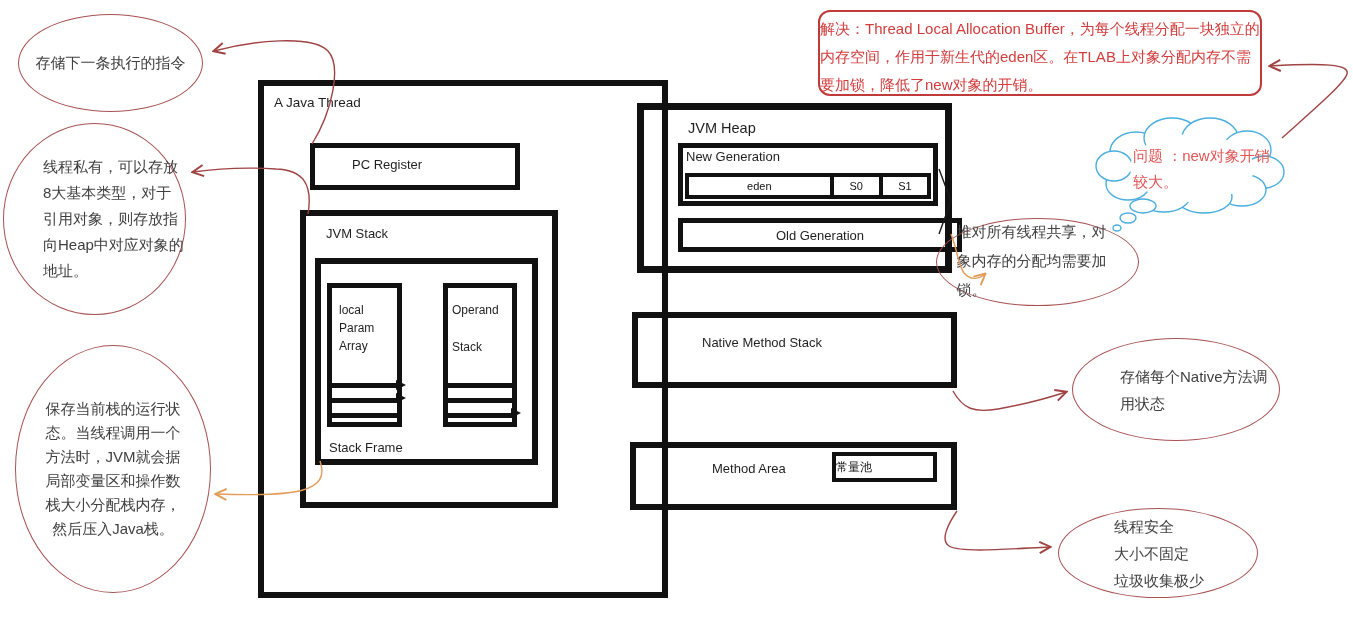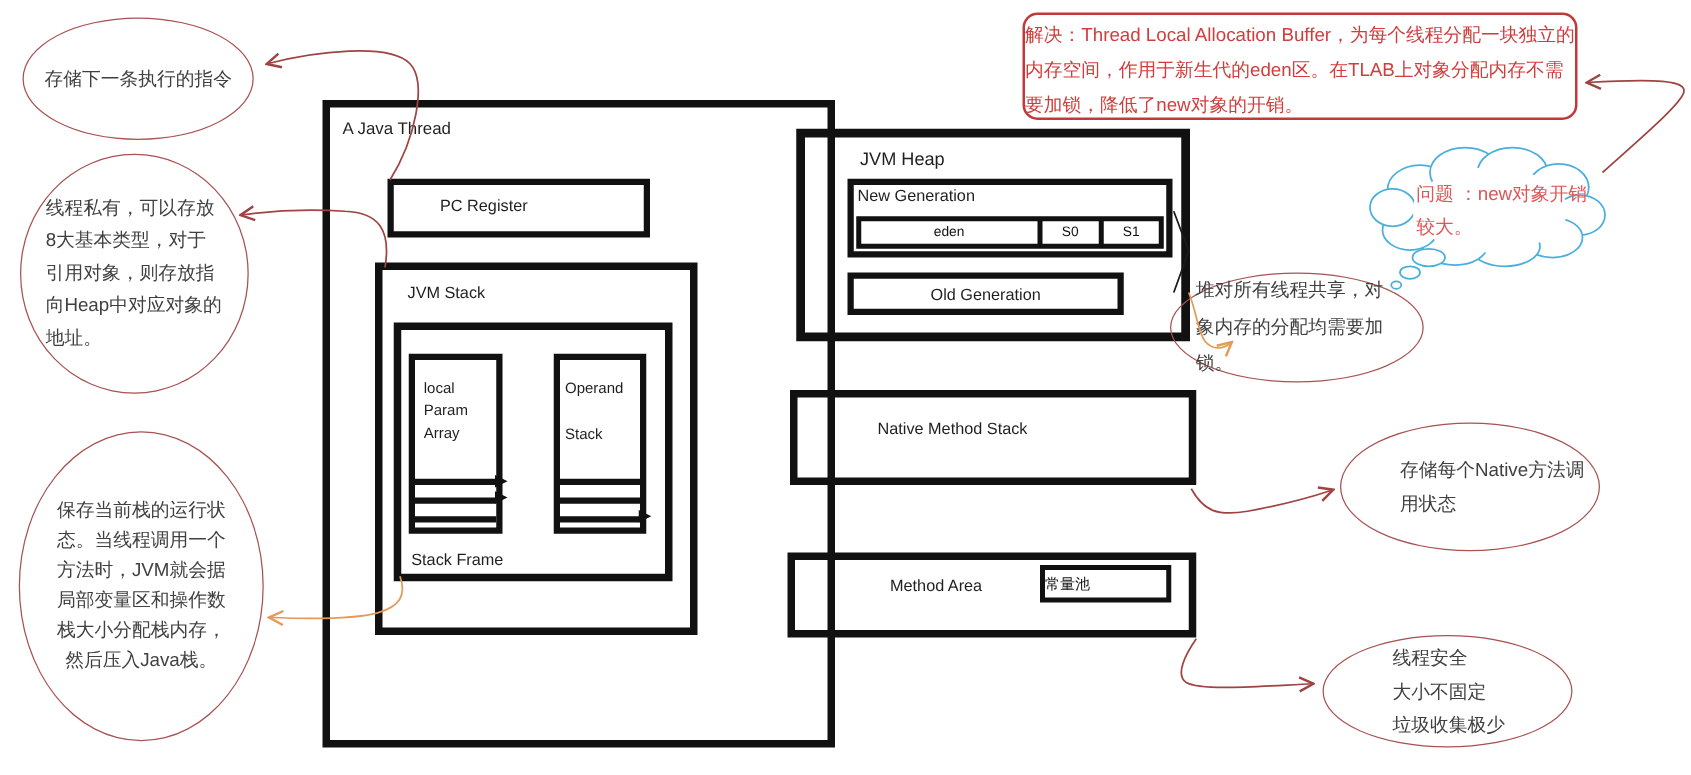--- a/index.html
+++ b/index.html
@@ -57,38 +57,38 @@
   <div class="lbl" style="left:688px;top:120px;font-size:14.5px;">JVM Heap</div>
 
   <div class="box" style="left:678px;top:143px;width:260px;height:63px;border-width:5px;"></div>
   <div class="lbl" style="left:686px;top:149px;font-size:13px;">New Generation</div>
   <div class="cellstrip" style="left:685px;top:173px;width:246px;height:26px;">
     <div class="cell" style="flex:140 0 0;">eden</div>
     <div class="cell" style="flex:45 0 0;">S0</div>
     <div class="cell" style="flex:44 0 0;">S1</div>
   </div>
 
-  <div class="box" style="left:678px;top:218px;width:221px;height:34px;border-width:5px;display:flex;align-items:center;justify-content:center;">
+  <div class="box" style="left:678px;top:218px;width:284px;height:34px;border-width:5px;display:flex;align-items:center;justify-content:center;">
     <span class="lbl" style="position:static;font-size:13px;">Old Generation</span>
   </div>
 
   <div class="box" style="left:632px;top:312px;width:325px;height:76px;border-width:6px;"></div>
   <div class="lbl" style="left:702px;top:335px;font-size:13px;">Native Method Stack</div>
 
   <div class="box" style="left:630px;top:442px;width:327px;height:68px;border-width:6px;"></div>
   <div class="lbl" style="left:712px;top:461px;font-size:13px;">Method Area</div>
   <div class="box" style="left:832px;top:452px;width:105px;height:30px;border-width:4px;display:flex;align-items:center;">
     <span style="font-size:12px;color:#111;">常量池</span>
   </div>
 
   <div class="note" style="left:18px;top:14px;width:185px;height:98px;">
     <div class="inner" style="white-space:nowrap;">存储下一条执行的指令</div>
   </div>
 
-  <div class="note" style="left:16px;top:123px;width:183px;height:192px;">
+  <div class="note" style="left:3px;top:123px;width:183px;height:192px;justify-content:flex-end;">
     <div class="inner" style="width:142px;line-height:26px;text-align:left;">线程私有，可以存放8大基本类型，对于引用对象，则存放指向Heap中对应对象的地址。</div>
   </div>
 
   <div class="note" style="left:15px;top:345px;width:196px;height:248px;">
     <div class="inner" style="width:146px;line-height:24px;text-align:center;">保存当前栈的运行状态。当线程调用一个方法时，JVM就会据局部变量区和操作数栈大小分配栈内存，然后压入Java栈。</div>
   </div>
 
   <div class="note" style="left:936px;top:218px;width:203px;height:88px;font-family:Liberation Mono, monospace;">
     <div class="inner" style="width:162px;line-height:29px;text-align:left;">堆对所有线程共享，对象内存的分配均需要加锁。</div>
   </div>

